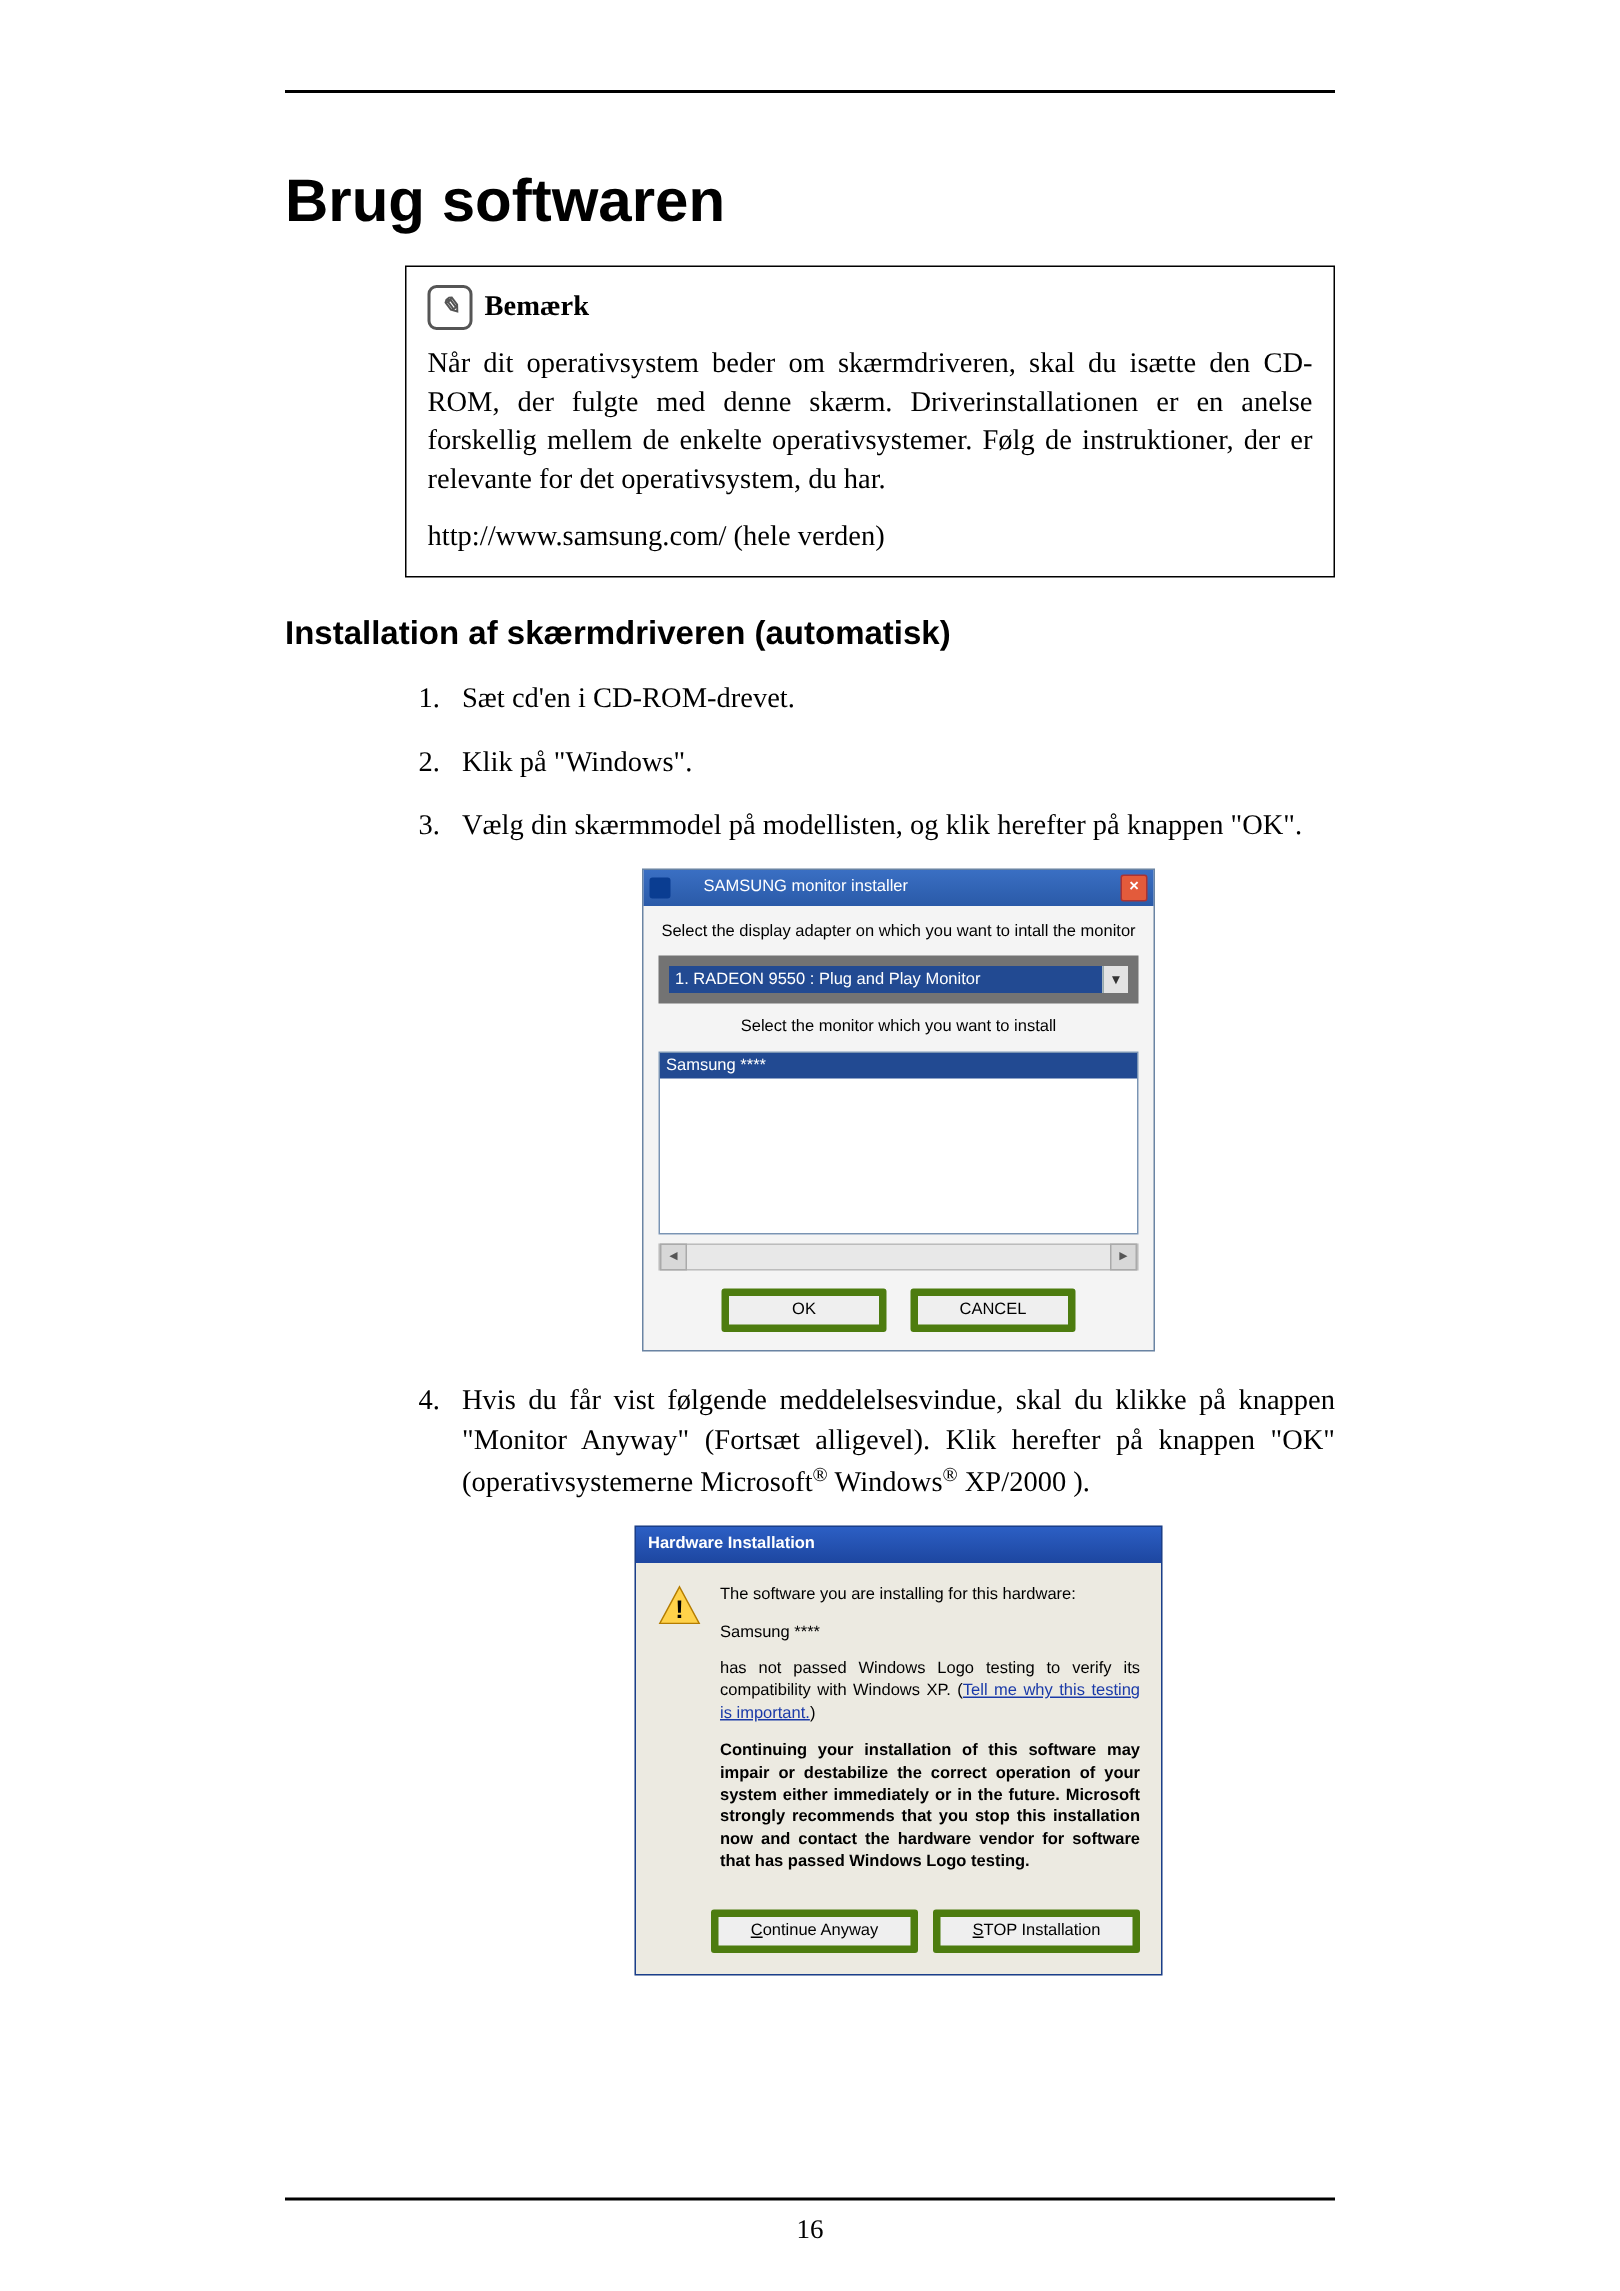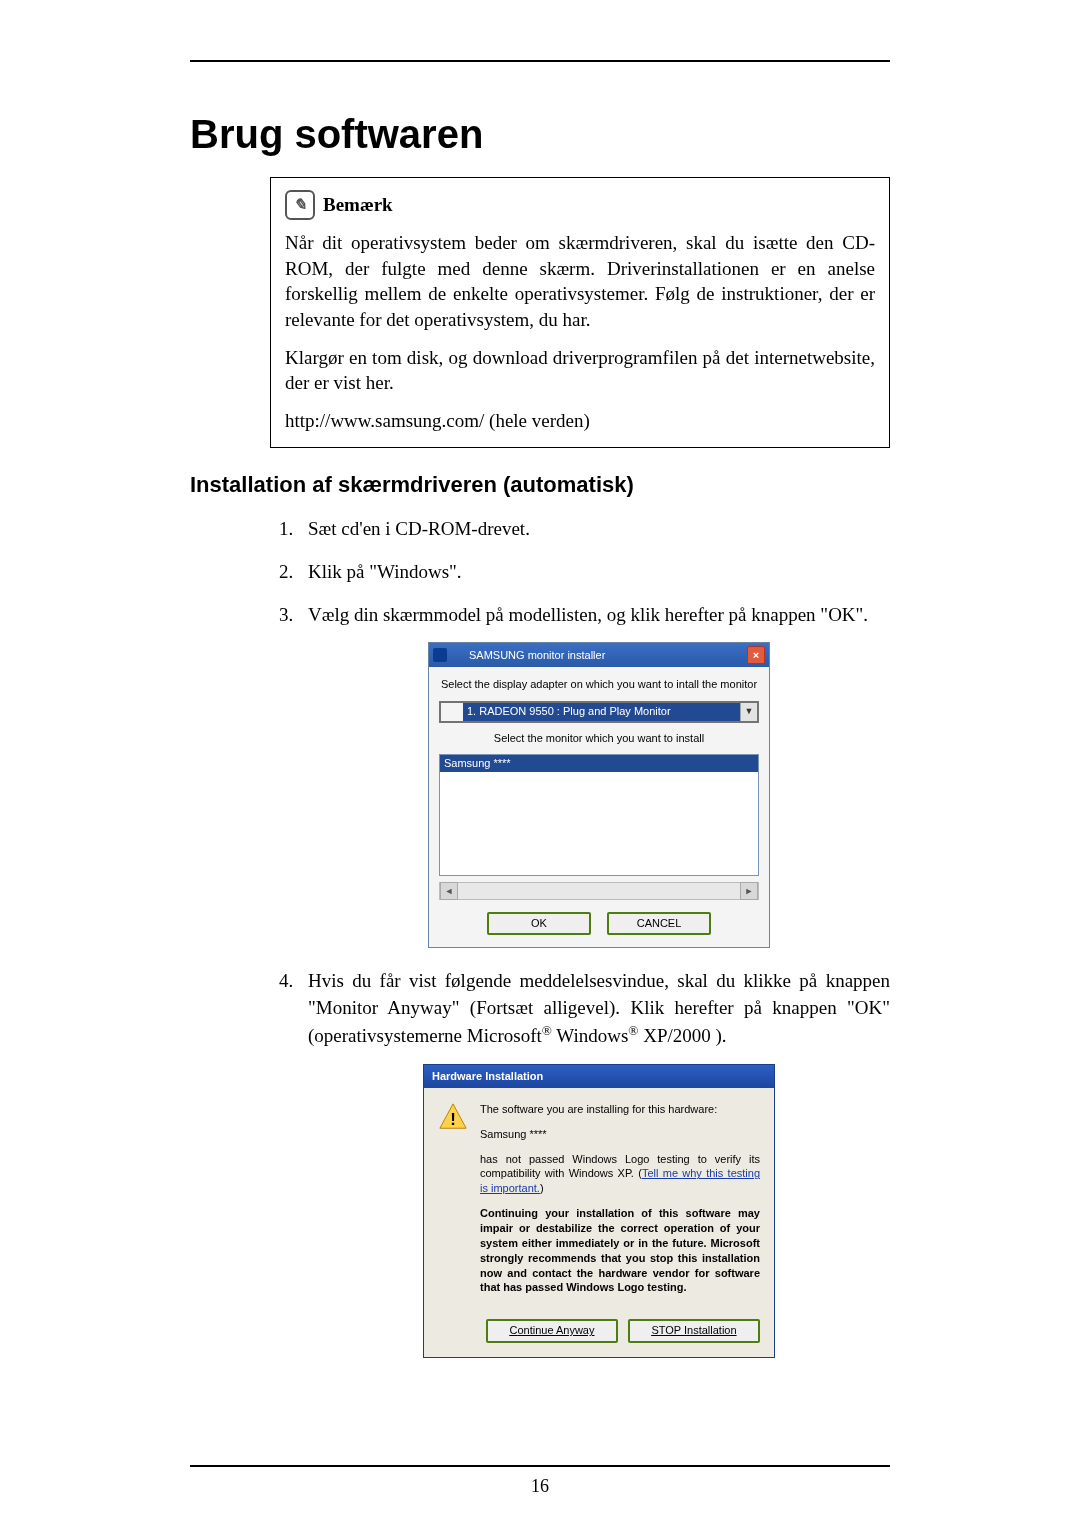--- a/index.html
+++ b/index.html
@@ -114,21 +114,21 @@
     width: 14px; height: 14px; background: #0a3d91; border-radius: 2px;
   }
   .closebtn {
     width: 16px; height: 16px; background: #e35b3b; color: #fff;
     border: 1px solid #a33; display: flex; align-items: center; justify-content: center;
     font-weight: bold; font-size: 11px; border-radius: 2px;
   }
   .installer-body { padding: 10px 10px 12px 10px; }
   .installer-label { font-size: 11px; margin-bottom: 8px; text-align: center; }
   .dropdown {
-    display: flex; border: 2px solid #737373; height: 18px; margin-bottom: 8px; padding-left: 22px;
+    display: flex; border: 7px solid #737373; height: 18px; margin-bottom: 8px;
   }
   .dropdown-sel {
     flex: 1; background: #224a92; color: #fff; padding: 1px 4px; font-size: 11px;
     display: flex; align-items: center;
   }
   .dropdown-arrow {
     width: 16px; background: #e3e3e3; border-left: 1px solid #9aa;
     display: flex; align-items: center; justify-content: center; font-size: 9px; color: #333;
   }
   .listbox {
@@ -143,21 +143,21 @@
     border: 1px solid #bcbcbc; margin-bottom: 12px;
   }
   .hscroll .arrow {
     width: 16px; height: 100%; background: #d8d8d8; border: 1px solid #aaa;
     display: flex; align-items: center; justify-content: center; font-size: 9px; color: #555;
   }
   .hscroll .track { flex: 1; }
   .btnrow { display: flex; justify-content: center; gap: 16px; }
   .winbtn {
     min-width: 80px; padding: 2px 10px; font-size: 11px;
-    background: #efefef; border: 2px solid #4d7c0f; border-radius: 2px;
+    background: #efefef; border: 5px solid #4d7c0f; border-radius: 2px;
     text-align: center;
   }
 
   
   .hwdlg {
     width: 350px;
     margin: 14px auto 0 auto;
     border: 1px solid #1a3e8a;
     background: #eceae1;
     font-family: Tahoma, Arial, sans-serif;
@@ -173,38 +173,37 @@
     width: 30px; height: 30px; flex: 0 0 30px; position: relative;
   }
   .warnicon svg { width: 100%; height: 100%; }
   .hw-text { flex: 1; font-size: 11px; line-height: 1.35; }
   .hw-text p { margin: 0 0 10px 0; }
   .hw-link { color: #1a3aa8; text-decoration: underline; }
   .hw-bold { font-weight: bold; }
   .hw-btnrow {
     display: flex; justify-content: flex-end; gap: 10px; padding: 0 14px 14px 0;
   }
-  .hw-btnrow .winbtn { min-width: 108px; text-decoration: underline; }
+  .hw-btnrow .winbtn { min-width: 108px; }
   .uline { text-decoration: underline; }
 </style>
 </head>
 <body>
 
 <div class="page">
   <div class="rule"></div>
 
   <h1>Brug softwaren</h1>
 
   <div class="notebox">
     <div class="note-head">
       <span class="note-icon">✎</span>
       <span class="note-title">Bemærk</span>
     </div>
     <p>Når dit operativsystem beder om skærmdriveren, skal du isætte den CD-ROM, der fulgte med denne skærm. Driverinstallationen er en anelse forskellig mellem de enkelte operativsystemer. Følg de instruktioner, der er relevante for det operativsystem, du har.</p>
-    <p>Klargør en tom disk, og download driverprogramfilen på det internetwebsite, der er vist her.</p>
     <p>http://www.samsung.com/ (hele verden)</p>
   </div>
 
   <h2 style="margin-top:24px;">Installation af skærmdriveren (automatisk)</h2>
 
   <ol class="steps">
     <li>Sæt cd'en i CD-ROM-drevet.</li>
     <li>Klik på "Windows".</li>
     <li>
       <span>Vælg din skærmmodel på modellisten, og klik herefter på knappen "OK".</span>

